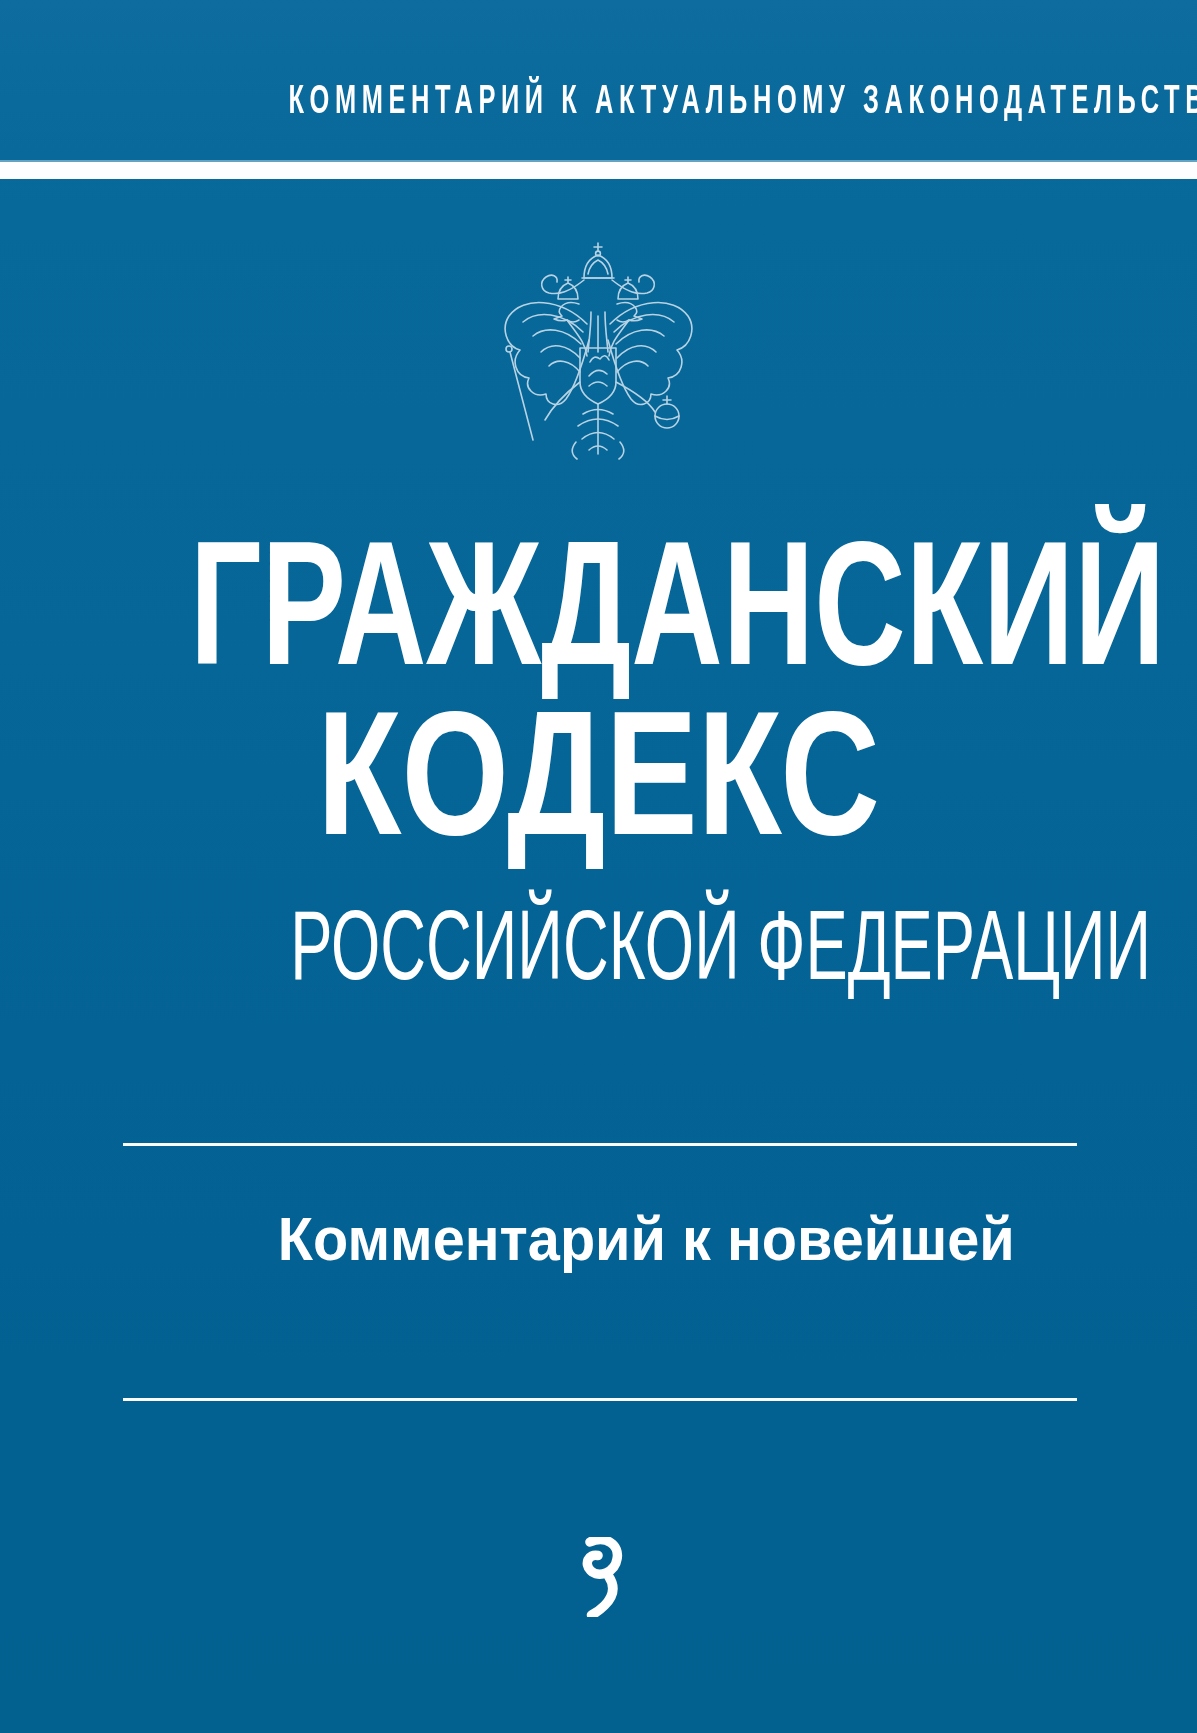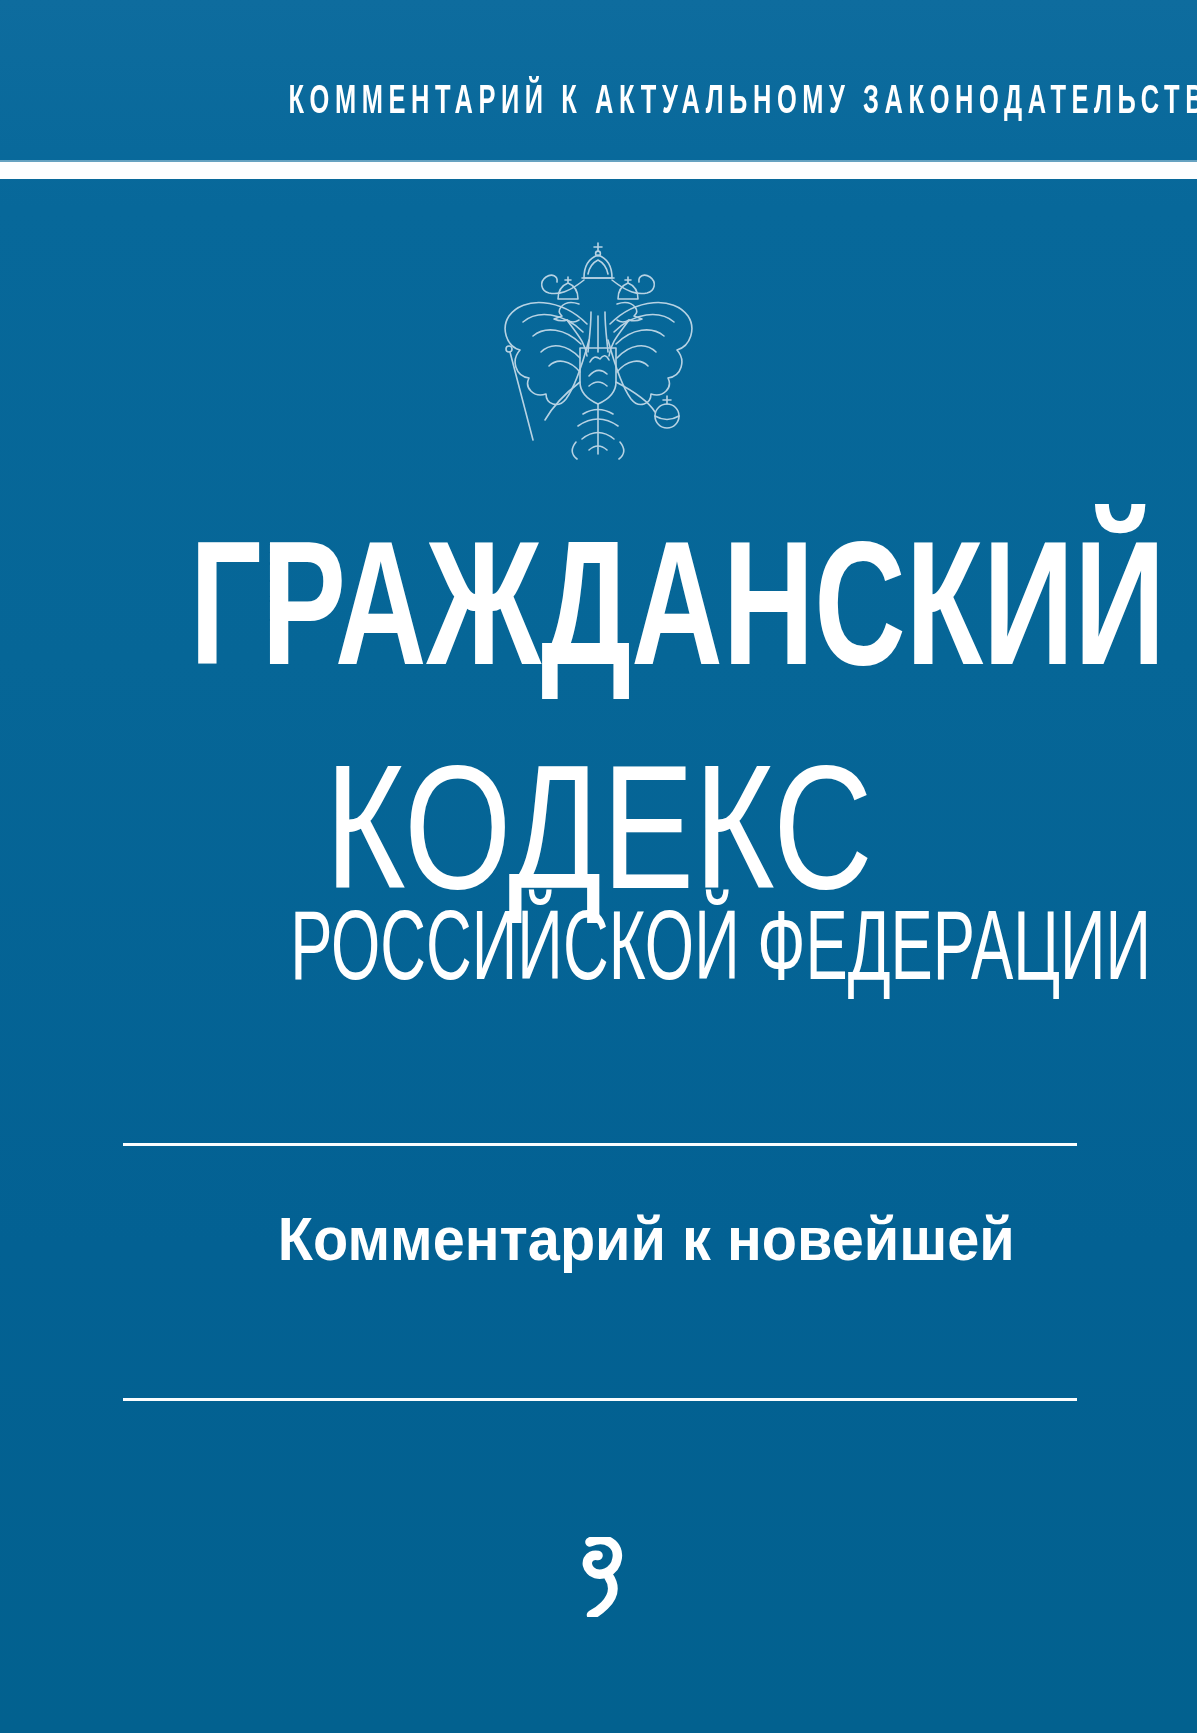--- a/index.html
+++ b/index.html
@@ -18,21 +18,21 @@
   .series{top:79px;line-height:41px;font-size:41px;font-weight:bold;color:#fff;letter-spacing:.22em;}
   .series .squeeze{transform:scaleX(.62);}
   
   .stripe-accent{top:160px;height:2px;background:rgba(255,255,255,.38);}
   .stripe{top:162px;height:17px;background:#fdfeff;}
   
   .emblem{position:absolute;left:497px;top:240px;width:203px;height:226px;}
   
   .title-l1{top:515px;line-height:176px;font-size:176px;font-weight:bold;color:#fff;text-align:center;}
   .title-l1 .squeeze{transform:scaleX(.72);}
-  .title-l2{top:739px;line-height:176px;font-size:176px;font-weight:normal;color:#fff;}
+  .title-l2{top:685px;line-height:176px;font-size:176px;font-weight:bold;color:#fff;}
   .title-l2 .squeeze{transform:scaleX(.785);}
   .title-l3{top:895px;line-height:99px;font-size:99px;font-weight:normal;color:#fff;margin-left:48px;}
   .title-l3 .squeeze{transform:scaleX(.64);}
   
   .rule{position:absolute;left:123px;width:954px;height:3px;background:#fbfdfe;}
   .rule-top{top:1143px;}
   .rule-bottom{top:1398px;}
   
   .subtitle{top:1203px;color:#fff;font-weight:bold;font-size:62px;line-height:71px;padding-left:48px;}
   .subtitle .l1{transform:scaleX(.93);}

